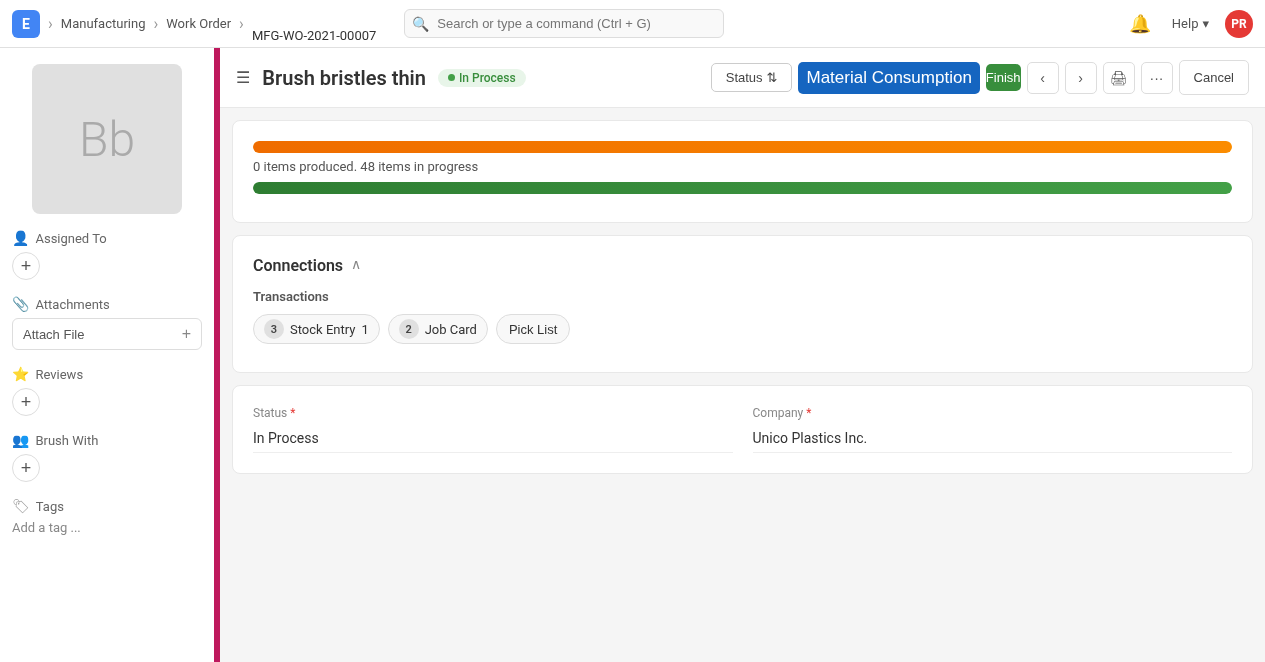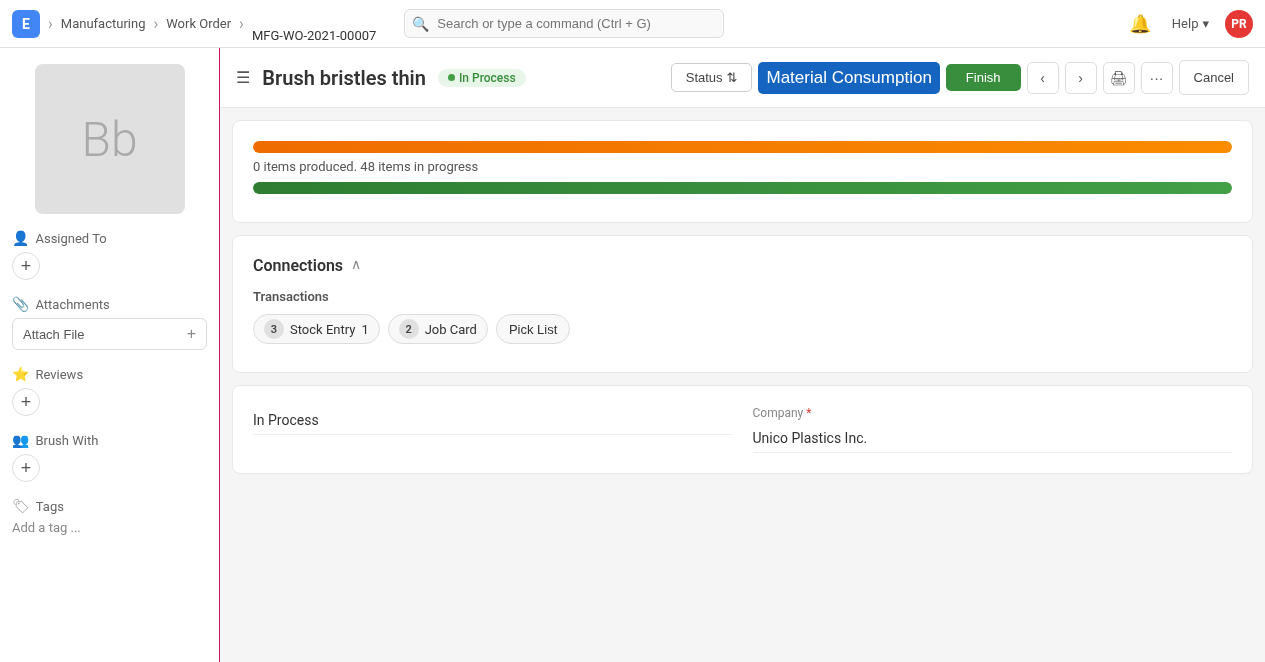--- a/index.html
+++ b/index.html
@@ -16,21 +16,21 @@
     .search-wrap { position: relative; display: inline-block; max-width: 320px; width: 100%; }
     .search-icon-pos { position: absolute; left: 8px; top: 50%; transform: translateY(-50%); color: #999; font-size: 14px; }
     .nav-bell { color: #555; font-size: 18px; cursor: pointer; padding: 4px; }
     .nav-help { display: flex; align-items: center; gap: 4px; cursor: pointer; color: #555; font-size: 13px; padding: 4px 8px; border-radius: 4px; }
     .nav-avatar { width: 28px; height: 28px; background: #e53935; border-radius: 50%; display: flex; align-items: center; justify-content: center; color: #fff; font-size: 12px; font-weight: bold; cursor: pointer; }
 
     
     .main-layout { display: flex; height: calc(662px - 48px); overflow: hidden; }
 
     
-    .sidebar { width: 220px; background: #fff; border-right: 1px solid #be185d; padding: 16px 12px; display: flex; flex-direction: column; gap: 16px; overflow-y: auto; flex-shrink: 0; }
+    .sidebar { width: 220px; background: #fff; border-right: 6px solid #be185d; padding: 16px 12px; display: flex; flex-direction: column; gap: 16px; overflow-y: auto; flex-shrink: 0; }
     .sidebar-avatar { width: 150px; height: 150px; background: #e0e0e0; border-radius: 8px; display: flex; align-items: center; justify-content: center; color: #aaa; font-size: 48px; font-weight: 300; margin: 0 auto; }
     .sidebar-section { display: flex; flex-direction: column; gap: 6px; }
     .sidebar-label { display: flex; align-items: center; gap: 6px; color: #666; font-size: 13px; }
     .sidebar-label .icon { color: #999; font-size: 14px; }
     .sidebar-add-btn { width: 28px; height: 28px; border: 1px solid #ddd; border-radius: 50%; background: #fff; cursor: pointer; display: flex; align-items: center; justify-content: center; color: #555; font-size: 18px; line-height: 1; }
     .attach-btn { display: flex; align-items: center; gap: 18px; padding: 6px 10px; border: 1px solid #ddd; border-radius: 6px; background: #fff; cursor: pointer; font-size: 13px; color: #555; width: 100%; }
     .attach-plus { margin-left: auto; font-size: 16px; color: #888; }
     .tag-add { color: #888; font-size: 13px; cursor: pointer; }
 
     
@@ -38,21 +38,21 @@
 
     
     .page-header { display: flex; align-items: center; padding: 12px 16px; background: #fff; border-bottom: 1px solid #e8e8e8; gap: 12px; }
     .hamburger-icon { color: #555; font-size: 16px; cursor: pointer; }
     .page-title { font-size: 20px; font-weight: 600; color: #333; }
     .status-badge { background: #e8f5e9; color: #388e3c; border-radius: 12px; padding: 2px 10px; font-size: 12px; font-weight: 500; display: flex; align-items: center; gap: 4px; }
     .status-dot { width: 7px; height: 7px; background: #43a047; border-radius: 50%; display: inline-block; }
     .header-actions { margin-left: auto; display: flex; align-items: center; gap: 6px; }
     .btn-status { padding: 6px 14px; border: 1px solid #ccc; border-radius: 5px; background: #fff; cursor: pointer; font-size: 13px; color: #444; display: flex; align-items: center; gap: 4px; }
     .btn-material { padding: 6px 8px; border: none; border-radius: 5px; background: #1565c0; color: #fff; cursor: pointer; font-size: 17px; font-weight: 500; }
-    .btn-finish { padding: 6px 20px; border: none; border-radius: 5px; background: #388e3c; color: #fff; cursor: pointer; font-size: 13px; font-weight: 500; }
+    .btn-finish { padding: 6px 0; border: none; border-radius: 5px; background: #388e3c; color: #fff; cursor: pointer; font-size: 13px; font-weight: 500; }
     .btn-icon { width: 32px; height: 32px; border: 1px solid #ddd; border-radius: 5px; background: #fff; cursor: pointer; display: flex; align-items: center; justify-content: center; color: #555; font-size: 14px; }
     .btn-cancel { padding: 9px 14px; border: 1px solid #ddd; border-radius: 5px; background: #fff; cursor: pointer; font-size: 13px; color: #444; }
 
     
     .card { background: #fff; border-radius: 8px; margin: 12px; padding: 20px; border: 1px solid #e8e8e8; }
 
     
     .progress-section { margin-bottom: 8px; }
     .progress-bar-wrap { height: 12px; border-radius: 6px; background: #ffcc80; overflow: hidden; margin-bottom: 6px; }
     .progress-bar-fill-orange { height: 100%; background: linear-gradient(90deg, #ef6c00, #fb8c00); border-radius: 6px; }
@@ -210,20 +210,24 @@
           <span class="tag-num">2</span>
           <span>Job Card</span>
         </div>
         <button class="pick-list-btn">Pick List</button>
       </div>
     </div>
 
     <div class="card">
       <div class="status-grid">
         <div>
+          <div class="field-label">
+            <span>Status</span>
+            <span class="required-star"> *</span>
+          </div>
           <div class="field-value">In Process</div>
         </div>
         <div>
           <div class="field-label">
             <span>Company</span>
             <span class="required-star"> *</span>
           </div>
           <div class="field-value">Unico Plastics Inc.</div>
         </div>
       </div>

